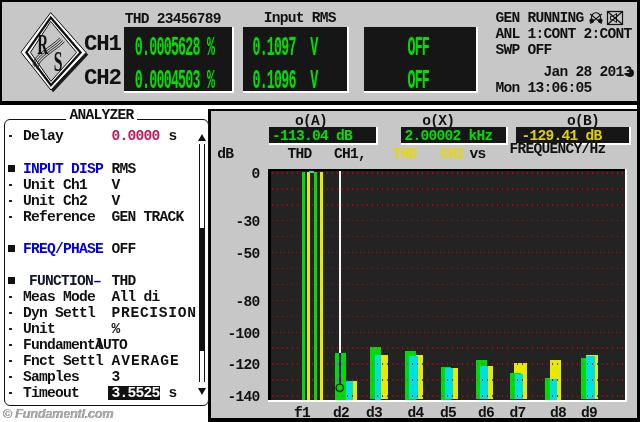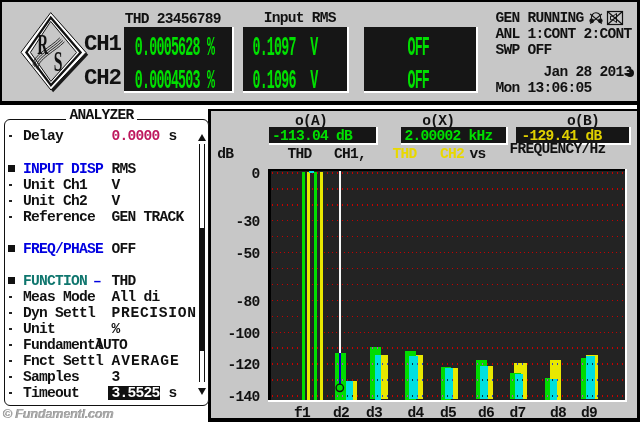--- a/index.html
+++ b/index.html
@@ -245,21 +245,21 @@
 <div class="abs" style="left:8.5px;top:199.9px;width:3px;height:2px;background:#222;"></div>
 <div class="mono abs" style="left:23px;top:194.4px;color:#111;">Unit Ch2</div>
 <div class="mono abs" style="left:111.5px;top:194.4px;color:#111;">V</div>
 <div class="abs" style="left:8.5px;top:215.9px;width:3px;height:2px;background:#222;"></div>
 <div class="mono abs" style="left:23px;top:210.4px;color:#111;">Reference</div>
 <div class="mono abs" style="left:111.5px;top:210.4px;color:#111;">GEN TRACK</div>
 <div class="abs" style="left:7.5px;top:245.4px;width:7px;height:7px;background:#111;"></div>
 <div class="mono abs" style="left:23px;top:242.4px;color:#0000e0;">FREQ/PHASE</div>
 <div class="mono abs" style="left:111.5px;top:242.4px;color:#111;">OFF</div>
 <div class="abs" style="left:7.5px;top:277.4px;width:7px;height:7px;background:#111;"></div>
-<div class="mono abs" style="left:23px;top:274.4px;color:#0f766e;">FUNCTION</div>
+<div class="mono abs" style="left:29px;top:274.4px;color:#0f172a;">FUNCTION</div>
 <div class="mono abs" style="left:93px;top:274.4px;color:#0000e0;">–</div>
 <div class="mono abs" style="left:111.5px;top:274.4px;color:#111;">THD</div>
 <div class="abs" style="left:8.5px;top:295.9px;width:3px;height:2px;background:#222;"></div>
 <div class="mono abs" style="left:23px;top:290.4px;color:#111;">Meas Mode</div>
 <div class="mono abs" style="left:111.5px;top:290.4px;color:#111;">All di</div>
 <div class="abs" style="left:8.5px;top:311.9px;width:3px;height:2px;background:#222;"></div>
 <div class="mono abs" style="left:23px;top:306.4px;color:#111;">Dyn Settl</div>
 <div class="mono abs" style="left:111.5px;top:306.4px;color:#111;letter-spacing:0.71px;">PRECISION</div>
 <div class="abs" style="left:8.5px;top:327.9px;width:3px;height:2px;background:#222;"></div>
 <div class="mono abs" style="left:23px;top:322.4px;color:#111;">Unit</div>

